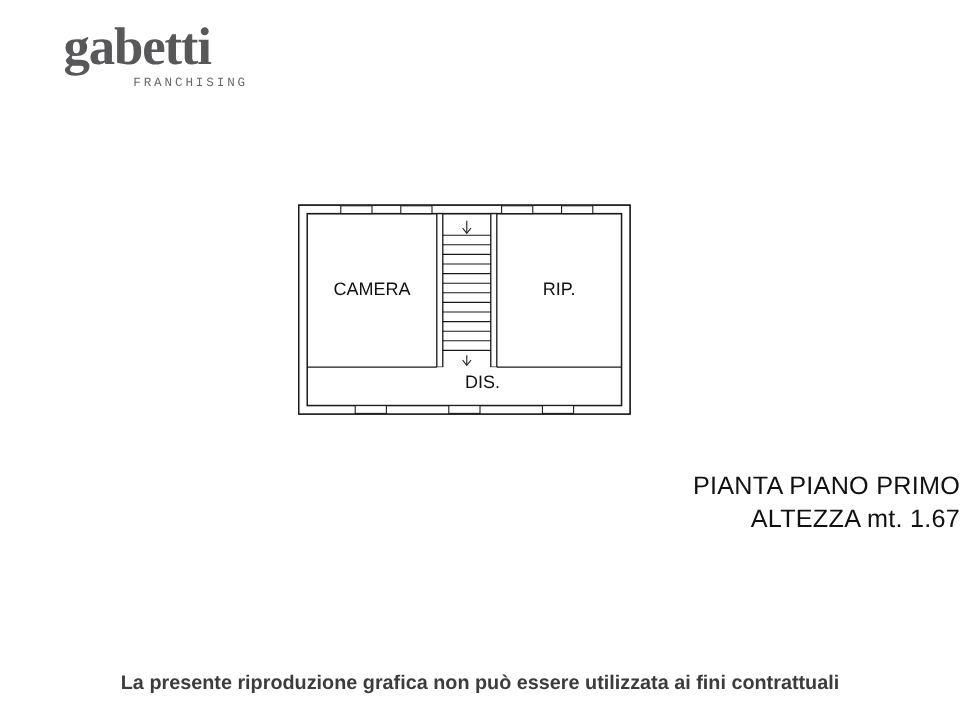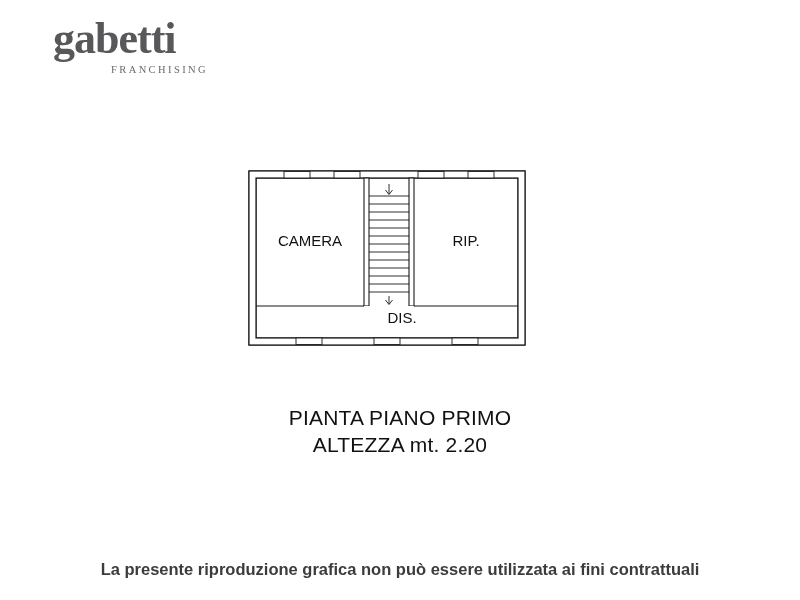--- a/index.html
+++ b/index.html
@@ -36,41 +36,40 @@
   }
   #logo .wordmark .g-glyph {
     color: #58585a;
   }
   #logo .sub {
     margin-left: 58px;
     margin-top: 2px;
     font-size: 10.5px;
     letter-spacing: 2.4px;
     color: #6a6a6c;
-    font-family: Liberation Serif, serif;
+    font-family: Liberation Mono, monospace;
   }
 
   
   #plan-wrap {
     position: absolute;
     left: 246px;
     top: 168px;
     width: 282px;
     height: 180px;
   }
   #plan-svg { display: block; }
 
   
   #caption {
     position: absolute;
     left: 0;
     top: 392px;
     width: 800px;
-    text-align: center;
-    margin-top: 12px;
+    text-align: right;
   }
   #caption .line {
     font-size: 21px;
     line-height: 27px;
     color: #111111;
     letter-spacing: 0.2px;
   }
 
   #disclaimer {
     position: absolute;
@@ -153,16 +152,16 @@
     </g>
 
     <text x="64" y="78" text-anchor="middle" font-family="Liberation Sans, sans-serif" font-size="15" fill="#111111">CAMERA</text>
     <text x="220" y="78" text-anchor="middle" font-family="Liberation Sans, sans-serif" font-size="15" fill="#111111">RIP.</text>
     <text x="156" y="155" text-anchor="middle" font-family="Liberation Sans, sans-serif" font-size="15" fill="#111111">DIS.</text>
   </svg>
 </div>
 
 <div id="caption">
   <div class="line">PIANTA PIANO PRIMO</div>
-  <div class="line">ALTEZZA mt. 2.20</div>
+  <div class="line">ALTEZZA mt. 1.67</div>
 </div>
 
 <div id="disclaimer">La presente riproduzione grafica non può essere utilizzata ai fini contrattuali</div>
 
 </body></html>

